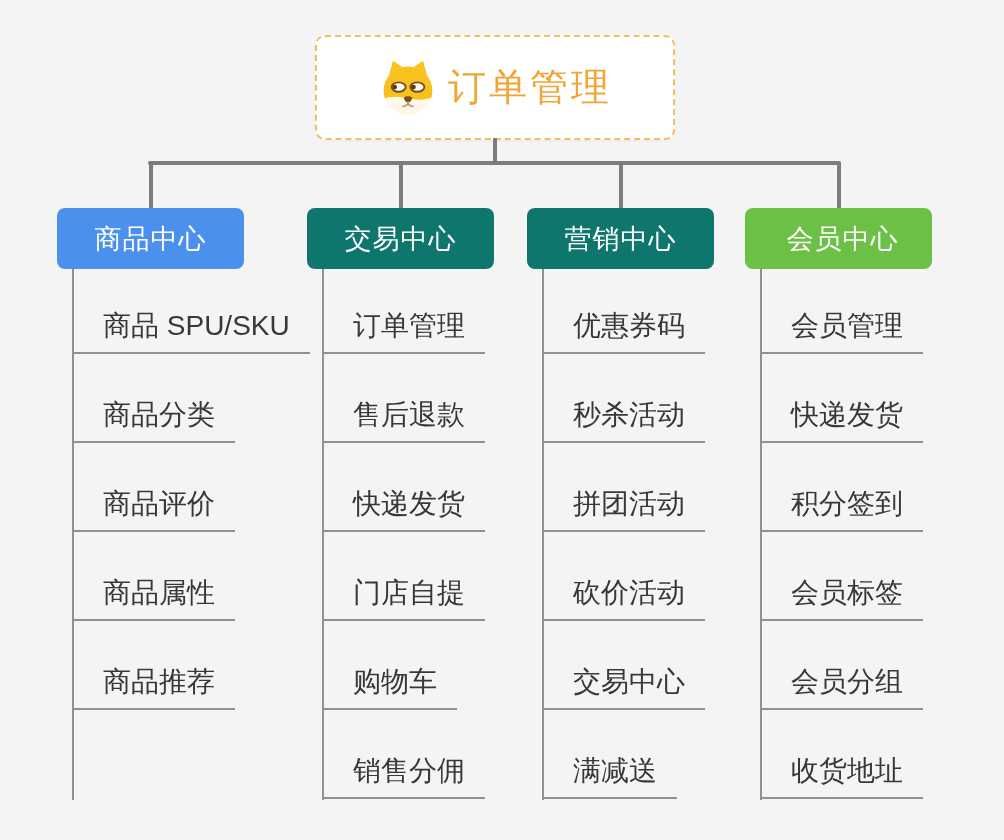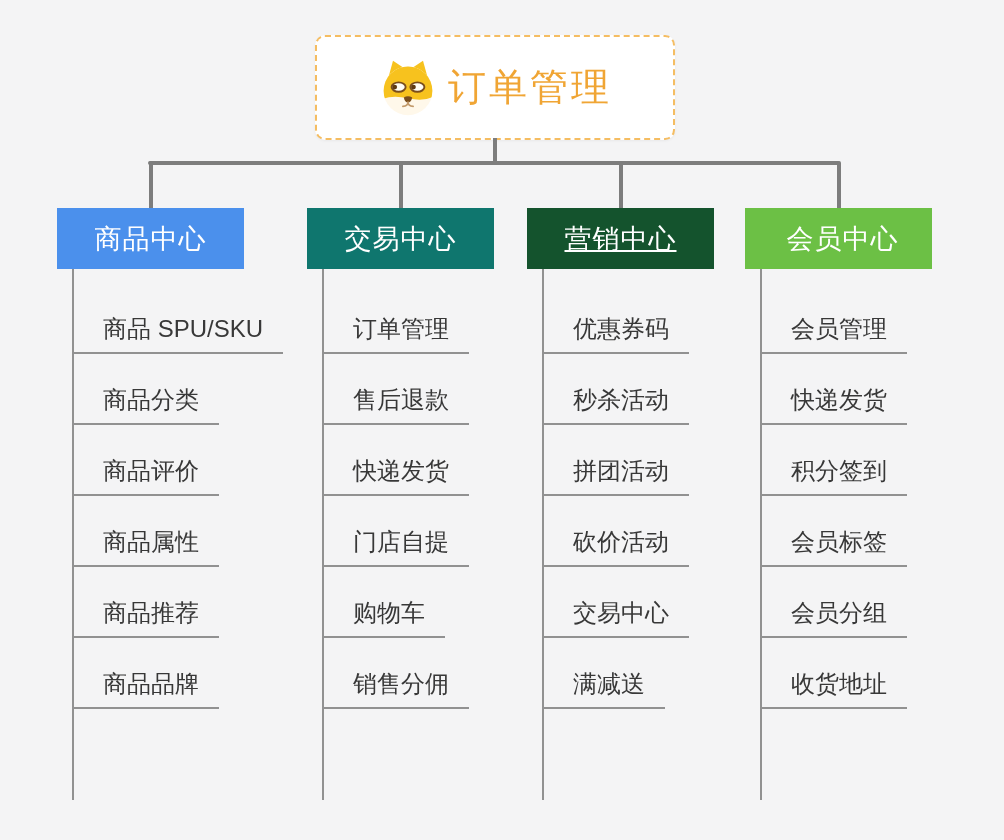--- a/index.html
+++ b/index.html
@@ -35,38 +35,38 @@
   
   .line{position:absolute;background:var(--connector);}
   .root-stub{left:493px;top:138px;width:4px;height:26px;}
   .h-line{left:148px;top:161px;width:692px;height:4px;border-radius:2px;}
   .v-stub{top:161px;width:4px;height:49px;border-radius:2px;}
 
   
   .branch{position:absolute;top:208px;width:187px;}
   .branch-header{
     position:absolute;left:0;top:0;width:187px;height:61px;
-    border-radius:0;display:flex;align-items:center;justify-content:center;
+    border-radius:8px;display:flex;align-items:center;justify-content:center;
     color:#ffffff;font-size:27px;letter-spacing:1px;white-space:nowrap;
     cursor:pointer;
   }
   .trunk{
     position:absolute;left:15px;top:61px;width:2px;height:531px;
     background:var(--child-line);
   }
   .children{position:absolute;left:15px;top:61px;}
   .child{
-    height:71px;display:flex;align-items:flex-end;
+    height:89px;display:flex;align-items:flex-end;
   }
   .child:first-child{height:85px;}
   .child-label{
     display:inline-block;white-space:nowrap;
     border-bottom:2px solid var(--child-line);
     padding:0 20px 7px 31px;
-    font-size:24px;color:var(--child-text);
+    font-size:28px;color:var(--child-text);
     cursor:pointer;
     margin-top:12px;
   }
 </style>
 </head>
 <body>
 
 <div class="canvas">
 
   <div class="root-node">
@@ -104,23 +104,20 @@
   </div>
         <div class="child">
     <span class="child-label">商品评价</span>
   </div>
         <div class="child">
     <span class="child-label">商品属性</span>
   </div>
         <div class="child">
     <span class="child-label">商品推荐</span>
   </div>
-        <div class="child">
-    <span class="child-label">商品品牌</span>
-  </div>
       </div>
   </div>
     <div class="line v-stub" style="left: 398.5px;"></div>
     <div class="branch" style="left: 307px;">
     <div class="branch-header" style="background: #0f766e;">交易中心</div>
     <div class="trunk"></div>
     <div class="children">
         <div class="child">
     <span class="child-label">订单管理</span>
   </div>
@@ -136,21 +133,21 @@
         <div class="child">
     <span class="child-label">购物车</span>
   </div>
         <div class="child">
     <span class="child-label">销售分佣</span>
   </div>
       </div>
   </div>
     <div class="line v-stub" style="left: 618.5px;"></div>
     <div class="branch" style="left: 527px;">
-    <div class="branch-header" style="background: #14532d; text-decoration: underline;">营销中心</div>
+    <div class="branch-header" style="background: #0f766e;">营销中心</div>
     <div class="trunk"></div>
     <div class="children">
         <div class="child">
     <span class="child-label">优惠券码</span>
   </div>
         <div class="child">
     <span class="child-label">秒杀活动</span>
   </div>
         <div class="child">
     <span class="child-label">拼团活动</span>

